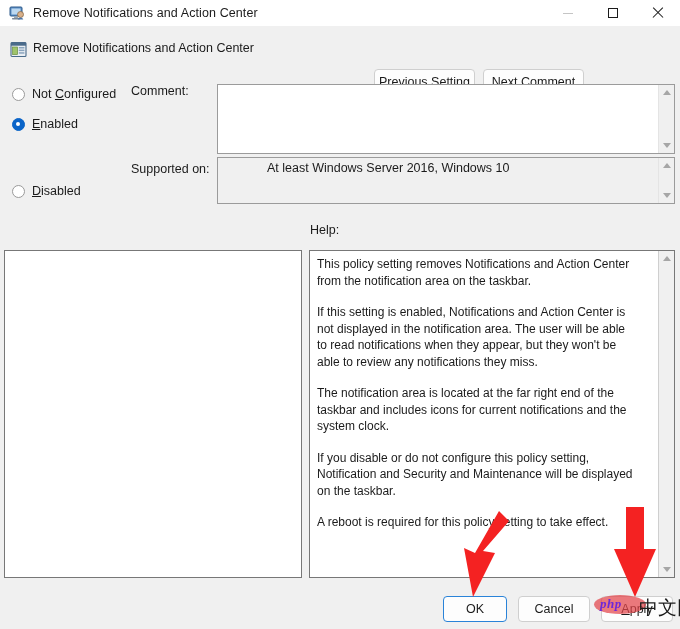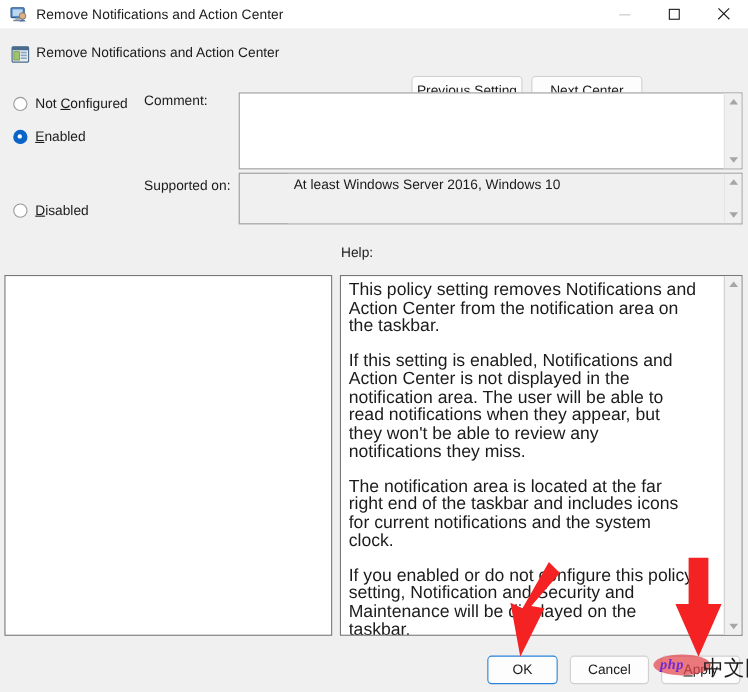--- a/index.html
+++ b/index.html
@@ -166,21 +166,21 @@
   
   .panel {
     position: absolute;
     background: #ffffff;
     border: 1px solid #777777;
     display: flex;
   }
   .panel .pcontent {
     flex: 1 1 auto;
     padding: 5px 25px 5px 7px;
-    font-size: 16px;
+    font-size: 12px;
     line-height: 16.5px;
     color: #1b1b1b;
     overflow: hidden;
   }
   .panel .pcontent p { margin: 0 0 15px 0; }
   .panel .pcontent p:last-child { margin-bottom: 0; }
   .panel .vscroll {
     border-left: 1px solid #cfcfcf;
     background: #f0f0f0;
   }
@@ -261,21 +261,21 @@
           <rect x="8.8" y="8.6" width="5.6" height="1.5" fill="#8aa4bd"></rect>
           <rect x="8.8" y="11.2" width="5.6" height="1.5" fill="#8aa4bd"></rect>
         </svg>
       </span>
       <span class="policy-name">Remove Notifications and Action Center</span>
 
       <button class="btn nav-prev">
         <span><u>P</u><span>revious Setting</span></span>
       </button>
       <button class="btn nav-next">
-        <span><u>N</u><span>ext Center</span></span>
+        <span><u>N</u><span>ext Comment</span></span>
       </button>
     </div>
 
     <div class="radios">
       <div class="radio-row" style="top:60px;">
         <span class="radio-dot"></span>
         <span class="radio-label">Not <u>C</u>onfigured</span>
       </div>
       <div class="radio-row" style="top:90px;">
         <span class="radio-dot checked"></span>
@@ -318,21 +318,21 @@
 
     <div class="panel" style="left:4px; top:224px; width:298px; height:328px;">
       <div class="pcontent"></div>
     </div>
 
     <div class="panel" style="left:309px; top:224px; width:366px; height:328px;">
       <div class="pcontent">
         <p>This policy setting removes Notifications and Action Center from the notification area on the taskbar.</p>
         <p>If this setting is enabled, Notifications and Action Center is not displayed in the notification area. The user will be able to read notifications when they appear, but they won't be able to review any notifications they miss.</p>
         <p>The notification area is located at the far right end of the taskbar and includes icons for current notifications and the system clock.</p>
-        <p>If you enabled or do not configure this policy setting, Notification and Security and Maintenance will be displayed on the taskbar.</p>
+        <p>If you disable or do not configure this policy setting, Notification and Security and Maintenance will be displayed on the taskbar.</p>
         <p>A reboot is required for this policy setting to take effect.</p>
       </div>
       <div class="vscroll">
         <div class="arrow">
             <i class="tri-up"></i>
           </div>
         <div class="arrow">
             <i class="tri-dn"></i>
           </div>
       </div>

